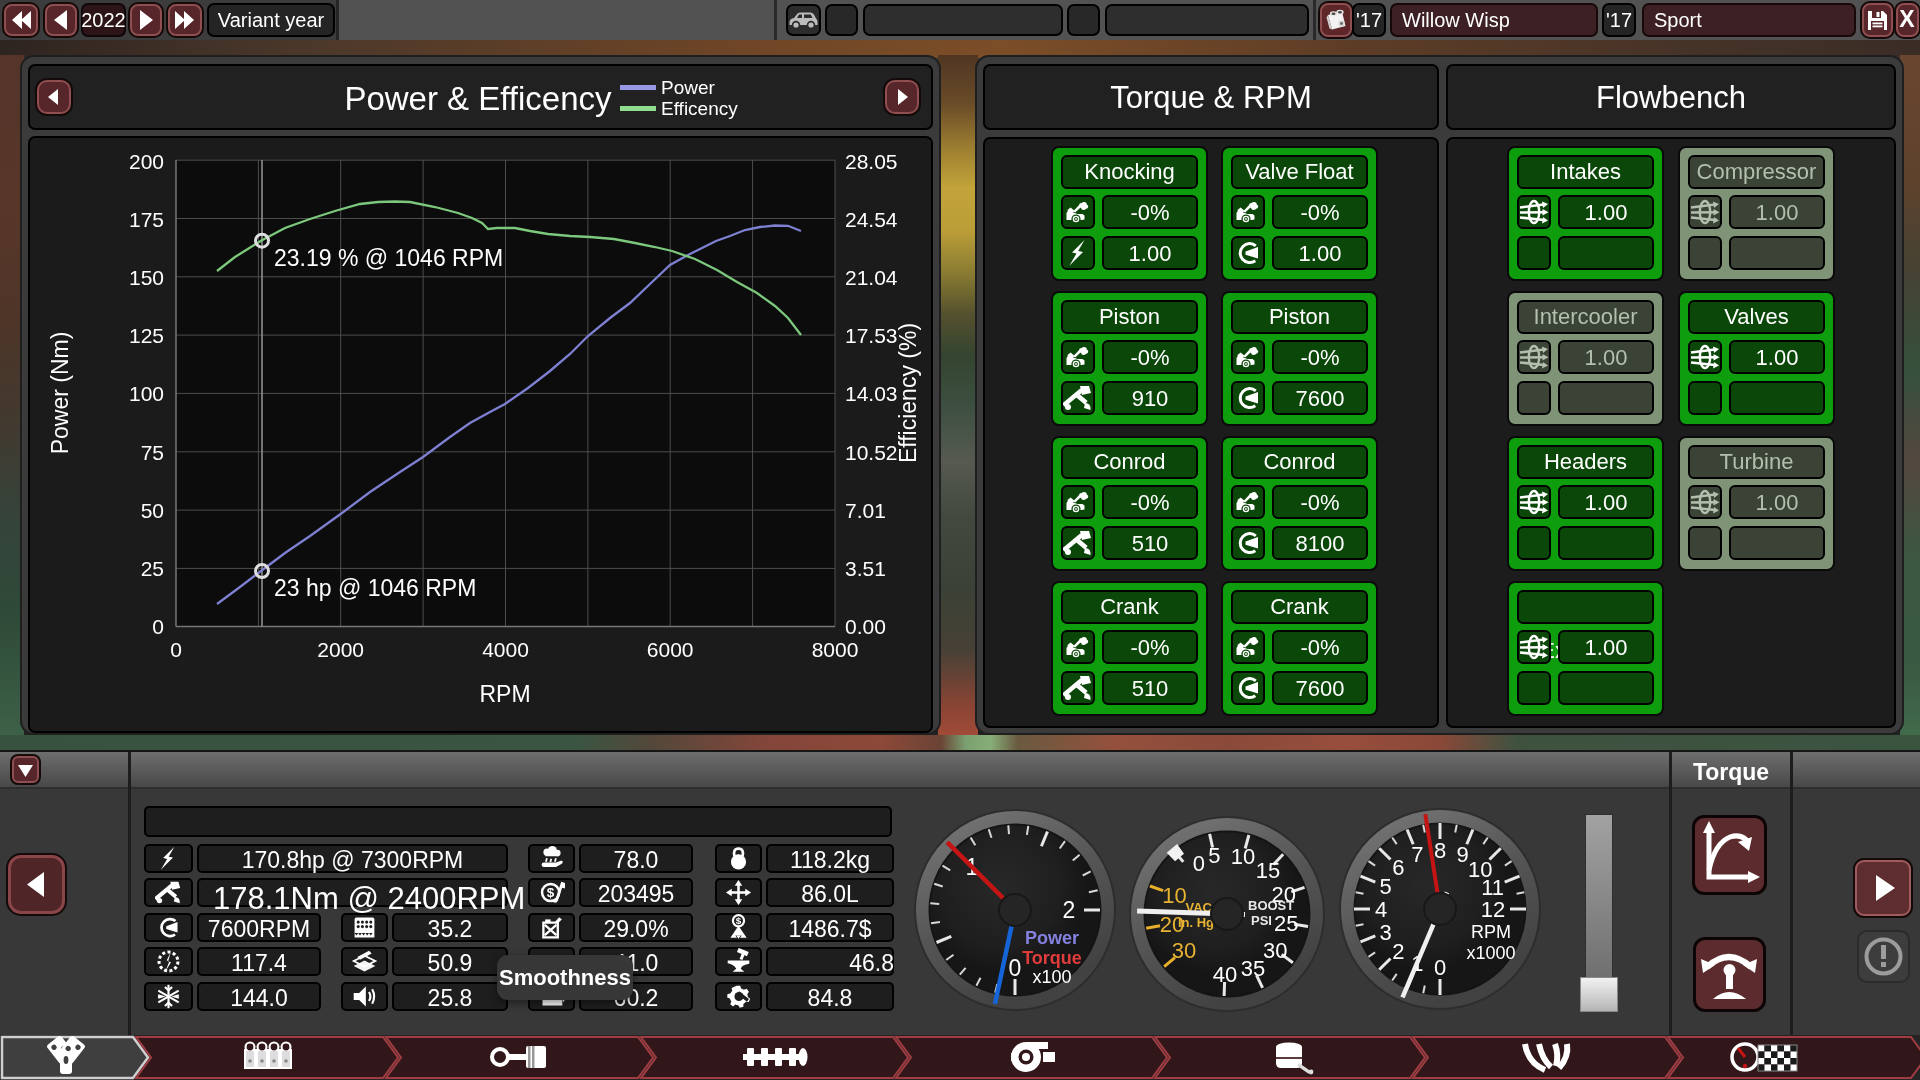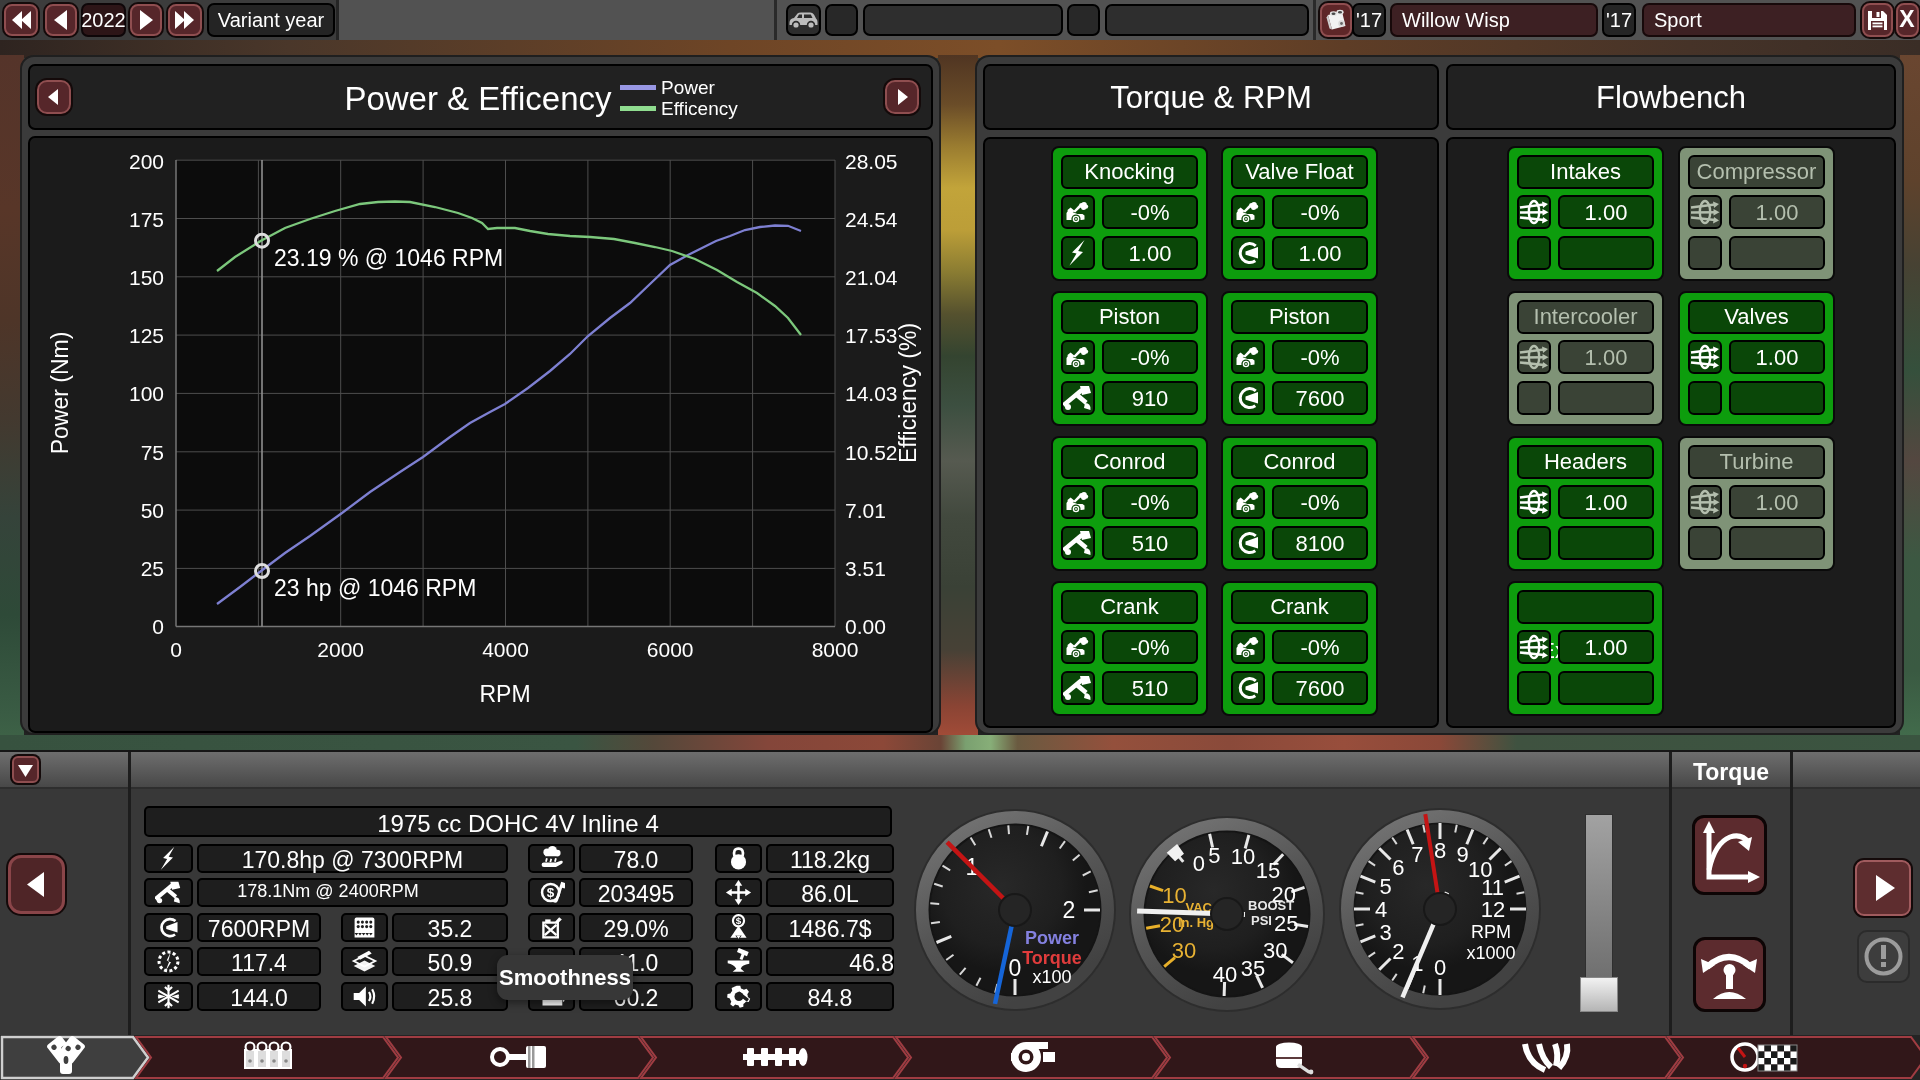--- a/index.html
+++ b/index.html
@@ -570,21 +570,20 @@
 <div class="txt" style="left:1672px;top:759px;width:118px;text-align:center;font-size:23px;font-weight:bold;">Torque</div>
 <div class="rbtn" style="left:12px;top:756px;width:27px;height:27px;border-radius:6px;"></div>
 <svg class="abs" style="left:12px;top:756px;width:27px;height:27px;" viewBox="0 0 27 27">
       <path d="M6 9 L21 9 L13.5 21 Z" fill="#fff"></path>
     </svg>
 <div class="abs" style="left:8px;top:855px;width:57px;height:59px;background:#4f2527;border:3px solid #8a4549;border-radius:13px;box-sizing:border-box;box-shadow:0 0 0 2px #140a0a;"></div>
 <svg class="abs" style="left:8px;top:855px;width:57px;height:59px;" viewBox="0 0 57 59">
       <path d="M36 17 L19 29.5 L36 42 Z" fill="#fff"></path>
     </svg>
 <div class="dbox" style="left:144px;top:806px;width:748px;height:31px;background:#1e1e1e;border-width:2px;border-radius:5px;"></div>
-<div class="txt" style="left:144px;top:810.0px;width:748px;text-align:center;font-size:24px;">1975 cc DOHC 4V Inline 4</div>
 <div class="dbox" style="left:144px;top:843.5px;width:49px;height:29px;background:#1e1e1e;border-width:2px;border-radius:5px;"></div>
 <svg class="abs" style="left:155.0px;top:844.5px;width:27px;height:27px;color:#fff;" viewBox="0 0 30 30">
       <use href="#ic-light"></use>
     </svg>
 <div class="dbox" style="left:197px;top:843.5px;width:311px;height:29px;background:#1e1e1e;border-width:2px;border-radius:5px;"></div>
 <div class="txt" style="left:197px;top:846.5px;width:311px;text-align:center;font-size:23px;">170.8hp @ 7300RPM</div>
 <div class="dbox" style="left:528px;top:843.5px;width:47px;height:29px;background:#1e1e1e;border-width:2px;border-radius:5px;"></div>
 <svg class="abs" style="left:538.0px;top:844.5px;width:27px;height:27px;color:#fff;" viewBox="0 0 30 30">
       <use href="#ic-cloudhand"></use>
     </svg>
@@ -594,21 +593,21 @@
 <svg class="abs" style="left:725.0px;top:844.5px;width:27px;height:27px;color:#fff;" viewBox="0 0 30 30">
       <use href="#ic-weight"></use>
     </svg>
 <div class="dbox" style="left:766px;top:843.5px;width:128px;height:29px;background:#1e1e1e;border-width:2px;border-radius:5px;"></div>
 <div class="txt" style="left:766px;top:846.5px;width:128px;text-align:center;font-size:23px;">118.2kg</div>
 <div class="dbox" style="left:144px;top:878px;width:49px;height:29px;background:#1e1e1e;border-width:2px;border-radius:5px;"></div>
 <svg class="abs" style="left:155.0px;top:879px;width:27px;height:27px;color:#fff;" viewBox="0 0 30 30">
       <use href="#ic-hw"></use>
     </svg>
 <div class="dbox" style="left:197px;top:878px;width:311px;height:29px;background:#1e1e1e;border-width:2px;border-radius:5px;"></div>
-<div class="txt" style="left:197px;top:881.0px;width:262px;text-align:center;font-size:18px;">178.1Nm @ 2400RPM</div>
+<div class="txt" style="left:197px;top:881.0px;width:262px;text-align:center;font-size:31px;padding-left:16px;">178.1Nm @ 2400RPM</div>
 <div class="dbox" style="left:528px;top:878px;width:47px;height:29px;background:#1e1e1e;border-width:2px;border-radius:5px;"></div>
 <svg class="abs" style="left:538.0px;top:879px;width:27px;height:27px;color:#fff;" viewBox="0 0 30 30">
       <use href="#ic-wrenchd"></use>
     </svg>
 <div class="dbox" style="left:579px;top:878px;width:114px;height:29px;background:#1e1e1e;border-width:2px;border-radius:5px;"></div>
 <div class="txt" style="left:579px;top:881.0px;width:114px;text-align:center;font-size:23px;">203495</div>
 <div class="dbox" style="left:715px;top:878px;width:47px;height:29px;background:#1e1e1e;border-width:2px;border-radius:5px;"></div>
 <svg class="abs" style="left:725.0px;top:879px;width:27px;height:27px;color:#fff;" viewBox="0 0 30 30">
       <use href="#ic-move"></use>
     </svg>

